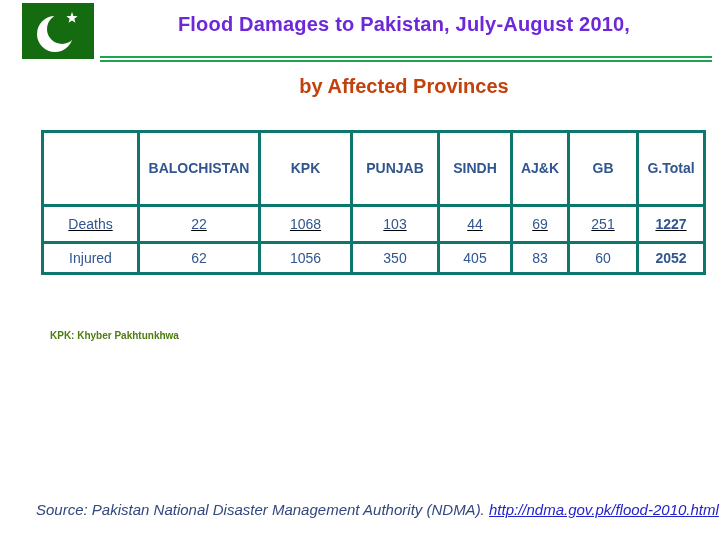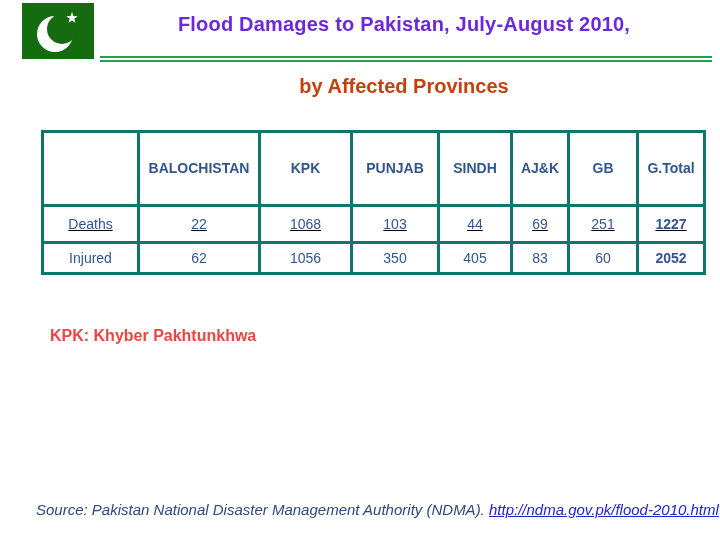--- a/index.html
+++ b/index.html
@@ -50,22 +50,22 @@
     overflow: hidden;
   }
   table.data tr.hdr { height: 74px; }
   table.data tr.r0 { height: 37px; text-decoration: underline; }
   table.data tr.r1 { height: 31px; }
   table.data tr.r2 { height: 44px; }
   table.data th { font-weight: bold; }
   table.data td.total { font-weight: bold; }
   .notes {
     position: absolute; left: 50px; top: 327px;
-    color: #ef4444; font-weight: bold;
-    font-size: 16px; line-height: 17px;
+    color: #4d7c0f; font-weight: bold;
+    font-size: 10px; line-height: 17px;
   }
   .source {
     position: absolute; left: 36px; top: 501px;
     font-style: italic; font-size: 15px;
     color: #31477D;
     white-space: nowrap;
   }
   .source a {
     color: #2323CC;
     text-decoration: underline;

